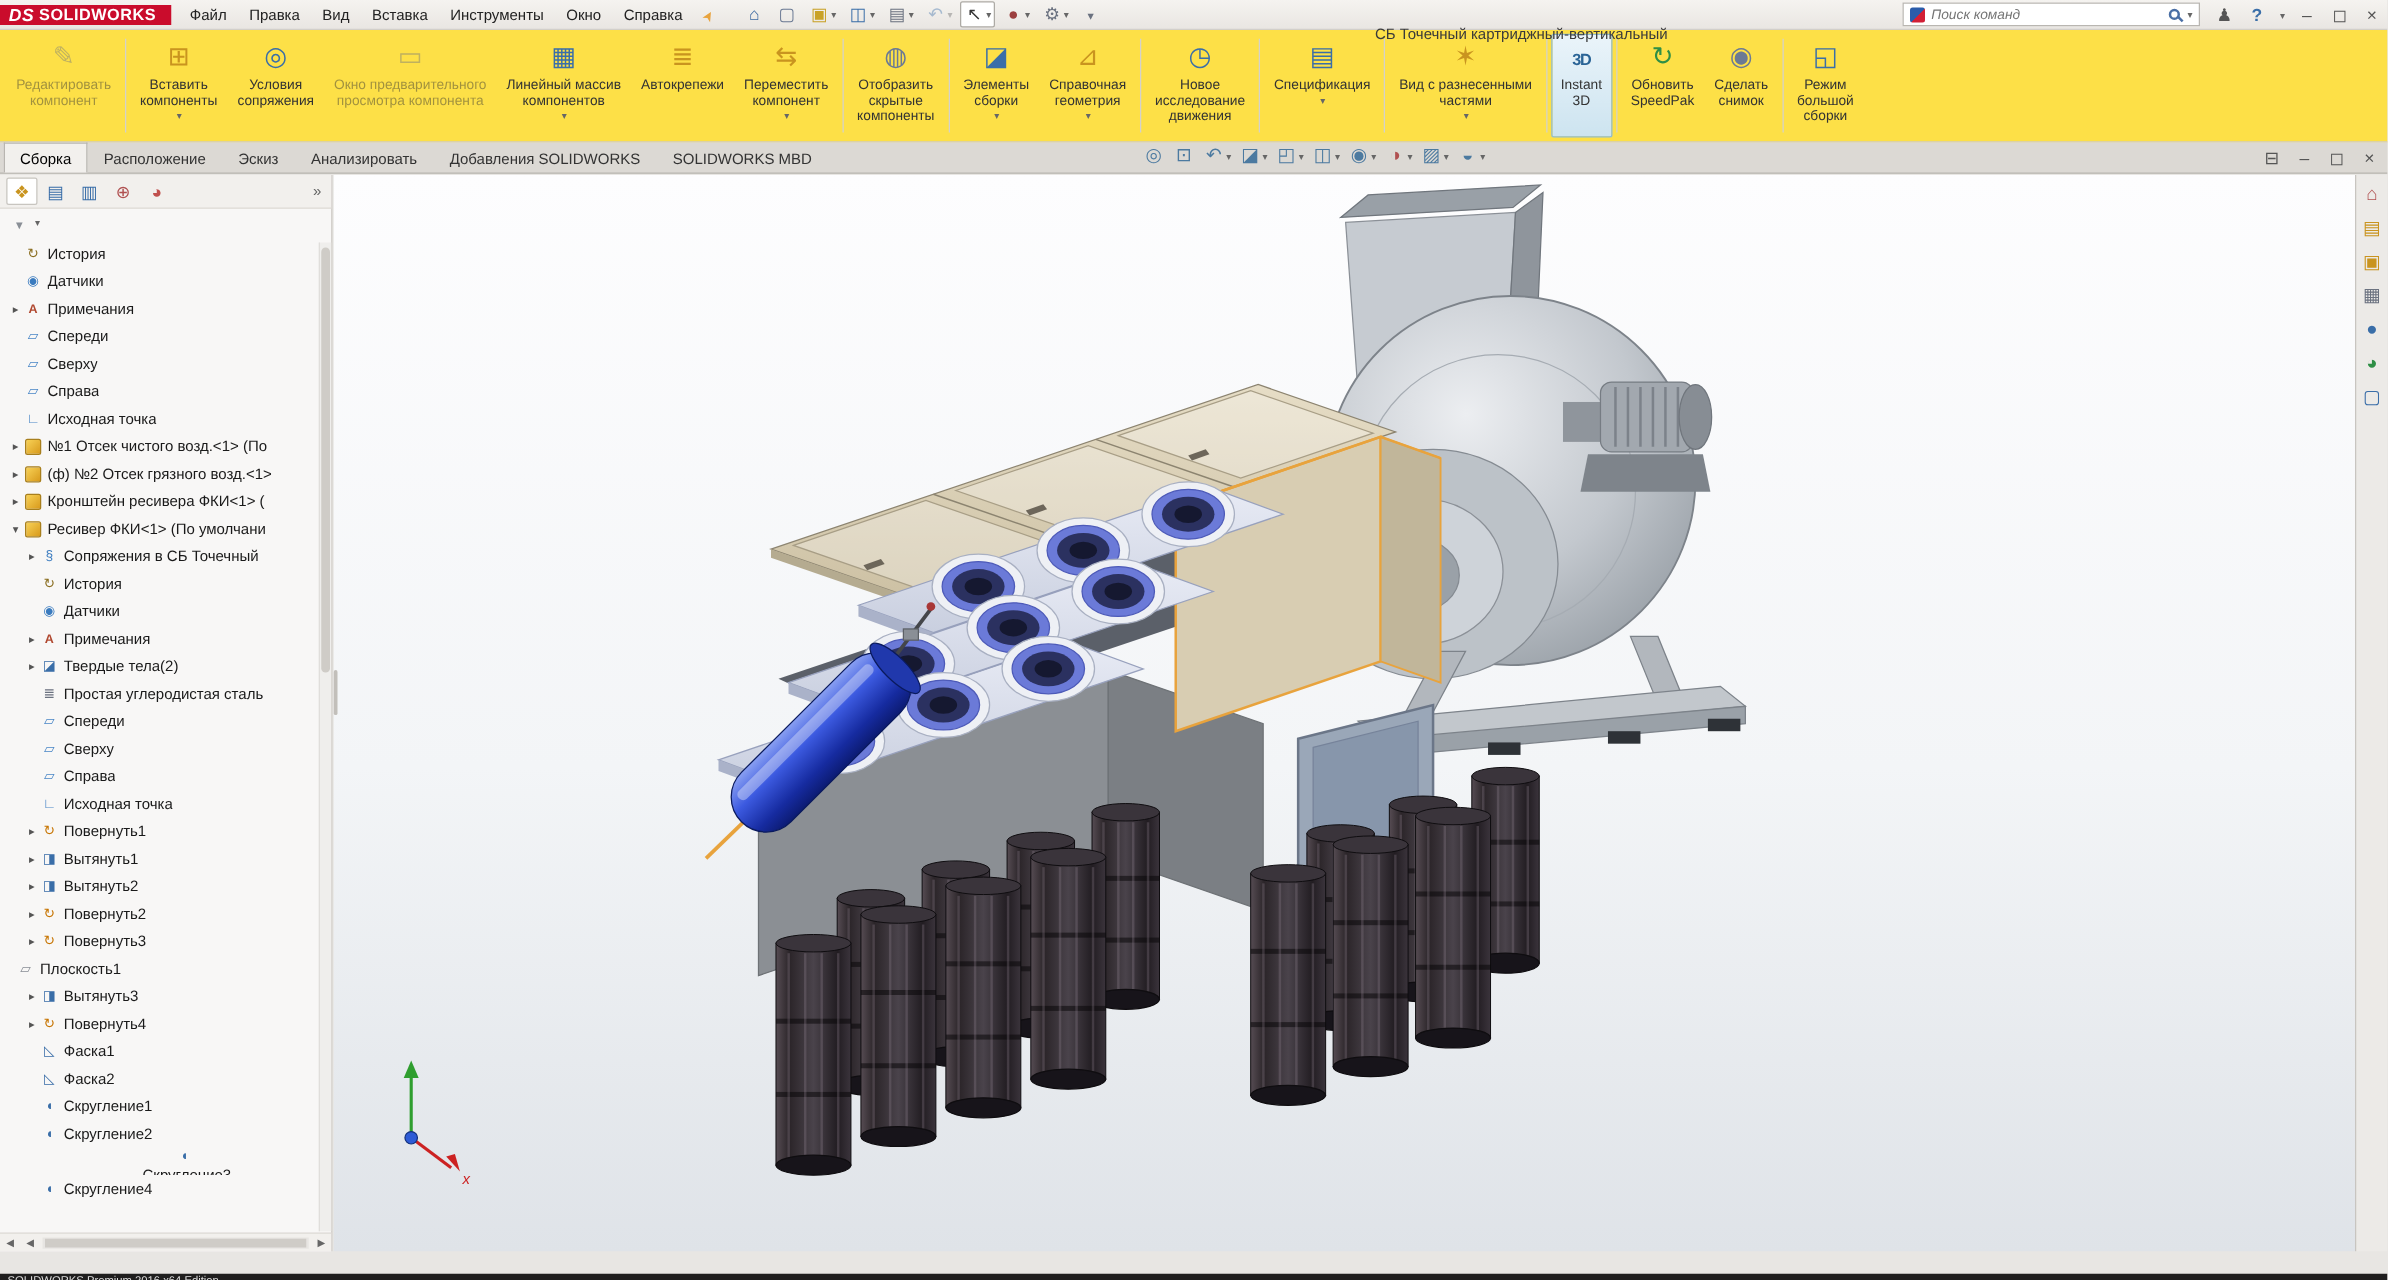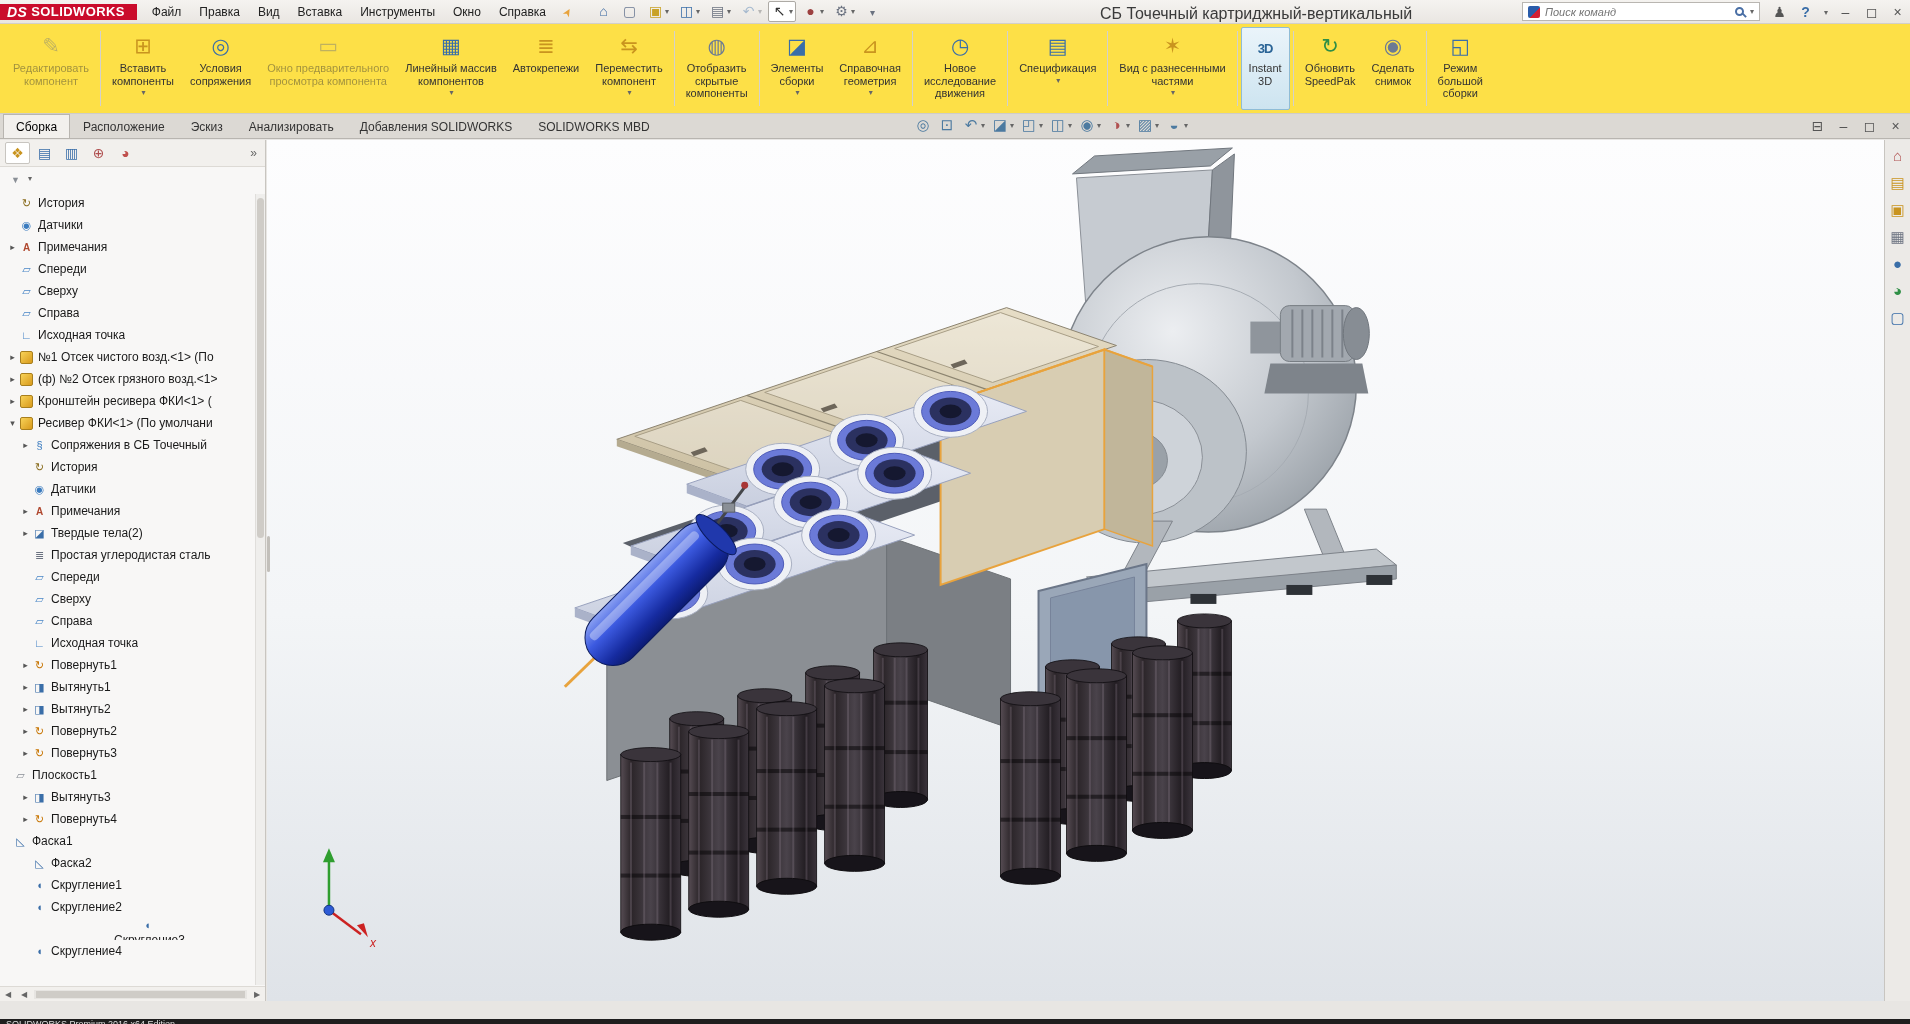--- a/index.html
+++ b/index.html
@@ -15,21 +15,21 @@
   .logo-mark{font-style:italic;font-weight:900;margin-right:4px;font-size:14px}
   #menu-list{display:flex;margin-left:6px}
   .menu-item{padding:4px 9px;cursor:default;white-space:nowrap}
   .gicon{display:inline-block;width:17px;height:17px;line-height:17px;text-align:center;font-size:14px;flex:none}
   #pin-wrap{margin-left:4px}
   #quick-toolbar{display:flex;align-items:center;margin-left:16px;gap:3px}
   .qtool{display:flex;align-items:center;padding:1px 2px;border:1px solid transparent;border-radius:2px}
   .qtool.active{background:#fff;border-color:#adaaa5}
   .qtool.disabled{opacity:.4}
   .qdrop,.rdrop,.hdrop{font-size:8px;color:#666;margin-left:1px}
-  #window-title{position:absolute;left:1100px;top:5px;font-size:16px;color:#3a3a3a;white-space:nowrap}
+  #window-title{position:absolute;left:1100px;top:20px;font-size:12px;color:#3a3a3a;white-space:nowrap}
   #searchbox{position:absolute;right:150px;top:2px;width:238px;height:19px;background:#fff;
     border:1px solid #b9b6b1;display:flex;align-items:center;padding:0 5px;gap:5px}
   .sw-mini{width:12px;height:12px;flex:none;background:linear-gradient(135deg,#2a5caa 0 55%,#d11f35 55% 100%);border-radius:2px}
   #searchbox input{flex:1;border:none;outline:none;font-size:11px;color:#8a8a8a;font-style:italic;background:transparent;min-width:10px}
   .mag{width:9px;height:9px;border:2px solid #4a6fa5;border-radius:50%;position:relative;flex:none}
   .mag::after{content:"";position:absolute;width:6px;height:2px;background:#4a6fa5;right:-5px;bottom:-2px;transform:rotate(45deg)}
   #topright{position:absolute;right:4px;top:0;height:24px;display:flex;align-items:center;gap:9px;font-size:13px;color:#555}
   #topright .wbtn{padding:0 3px}
 
   
@@ -570,21 +570,21 @@
           <div class="trow" data-name="tree-item" style="padding-left: 19px;">
             <span class="texp" data-name="expander-icon">▸</span>
             <span class="ticon t-extrude" data-name="extrude-icon"></span>
             <span class="tlabel" data-name="tree-item-label">Вытянуть3</span>
           </div>
           <div class="trow" data-name="tree-item" style="padding-left: 19px;">
             <span class="texp" data-name="expander-icon">▸</span>
             <span class="ticon t-revolve" data-name="revolve-icon"></span>
             <span class="tlabel" data-name="tree-item-label">Повернуть4</span>
           </div>
-          <div class="trow" data-name="tree-item" style="">
+          <div class="trow" data-name="tree-item" style="padding-left: 19px;">
             <span class="texp" data-name="expander-icon"></span>
             <span class="ticon t-chamfer" data-name="chamfer-icon"></span>
             <span class="tlabel" data-name="tree-item-label">Фаска1</span>
           </div>
           <div class="trow" data-name="tree-item" style="padding-left: 19px;">
             <span class="texp" data-name="expander-icon"></span>
             <span class="ticon t-chamfer" data-name="chamfer-icon"></span>
             <span class="tlabel" data-name="tree-item-label">Фаска2</span>
           </div>
           <div class="trow" data-name="tree-item" style="padding-left: 19px;">

